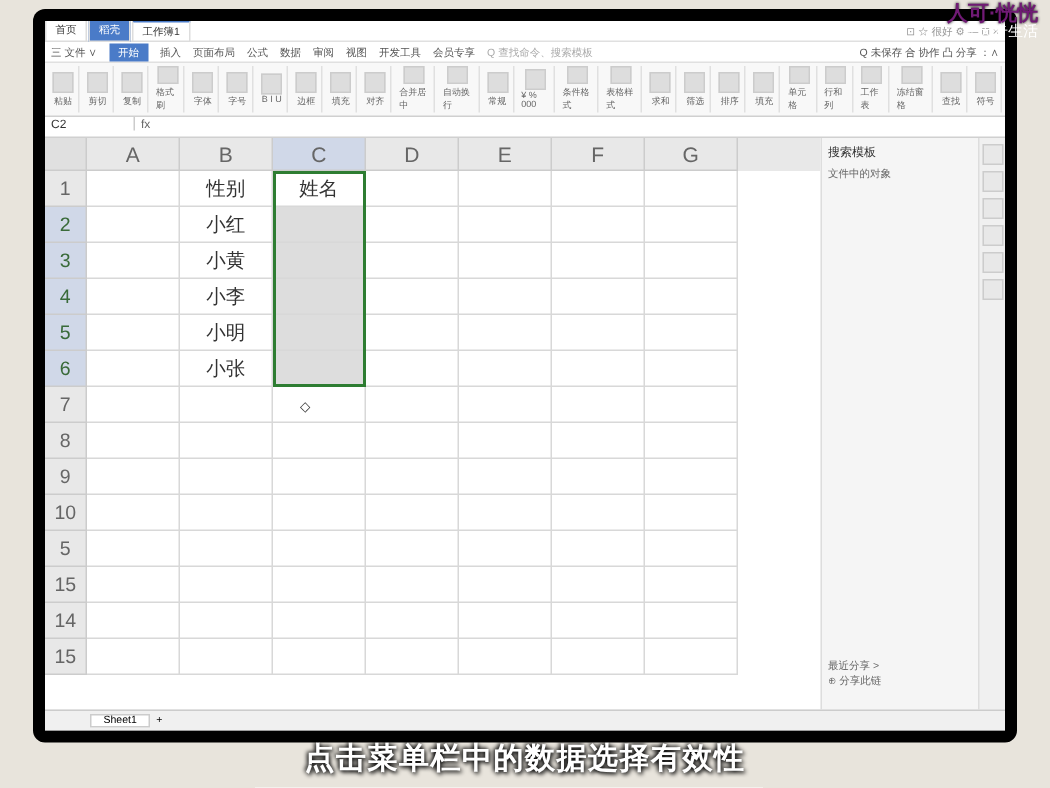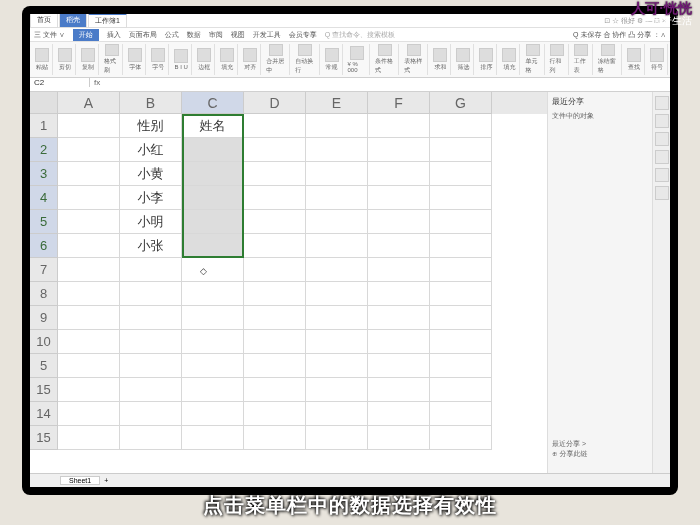--- a/index.html
+++ b/index.html
@@ -343,21 +343,21 @@
               <div class="cell"></div>
               <div class="cell"></div>
               <div class="cell"></div>
               <div class="cell"></div>
             </div>
           </div>
     <div class="selection" style="left:152px;top:22px;width:62px;height:144px"></div>
     <div class="cursor" style="left:170px;top:174px">◇</div>
   </div>
   <div class="sidepane">
-    <div class="title">最近分享</div>
+    <div class="title">搜索模板</div>
     <div style="margin-top:4px">文件中的对象</div>
     <div style="position:absolute;bottom:24px;font-size:7px">最近分享 &gt;</div>
     <div style="position:absolute;bottom:14px;font-size:7px">⊕ 分享此链</div>
   </div>
   <div class="iconcol">
     <div class="sicon"></div>
     <div class="sicon"></div>
     <div class="sicon"></div>
     <div class="sicon"></div>
     <div class="sicon"></div>

